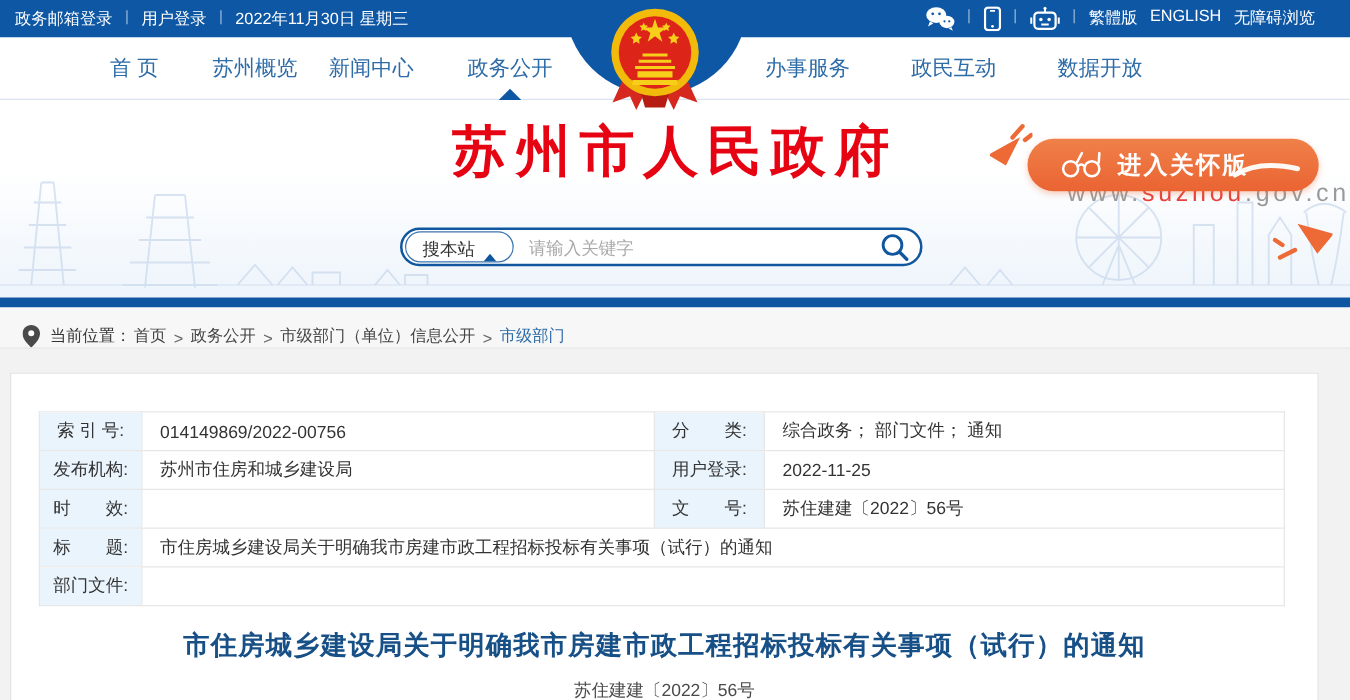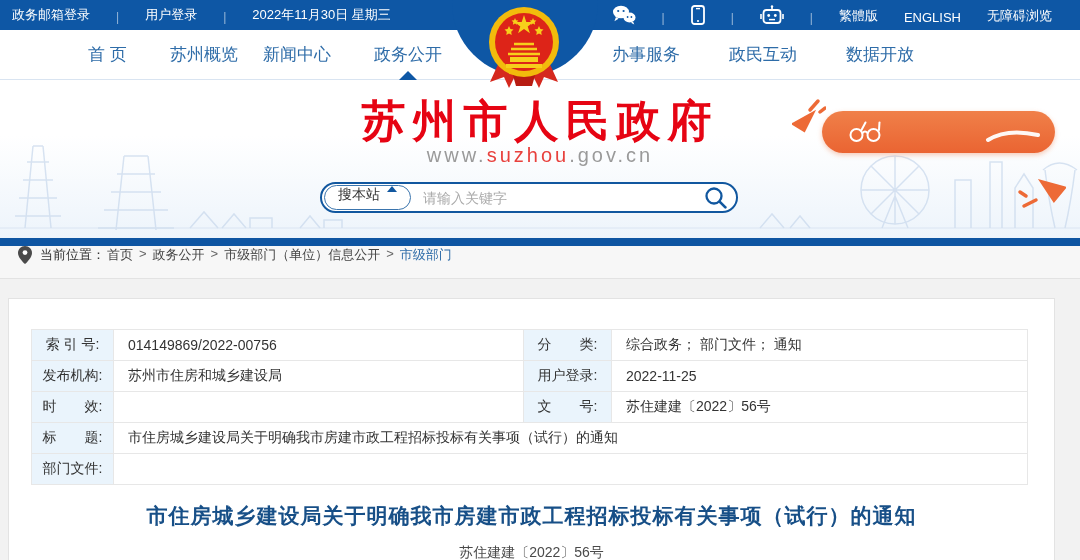--- a/index.html
+++ b/index.html
@@ -3,21 +3,21 @@
 <meta charset="utf-8">
 <style>
   * { margin:0; padding:0; box-sizing:border-box; }
   body { font-family:"Liberation Sans","DejaVu Sans",sans-serif; background:#fff; }
   #page { position:relative; width:1080px; height:560px; overflow:hidden; background:#fff; }
 
   
   .topbar { position:absolute; top:0; left:0; width:1080px; height:30px; background:#0e57a5;
             display:flex; justify-content:space-between; align-items:center; padding:0 28px 0 12px;
             color:#fff; font-size:13px; z-index:1; }
-  .topbar .grp { display:flex; align-items:flex-end; gap:26px; }
+  .topbar .grp { display:flex; align-items:flex-start; gap:10px; }
   .topbar .sep { opacity:.55; font-size:12px; }
   .topbar a, .topbar .lnk { color:#fff; text-decoration:none; cursor:pointer; }
   .topbar .icn { display:inline-flex; align-items:center; cursor:pointer; }
 
   
   .navrow { position:absolute; top:30px; left:0; width:1080px; height:50px; background:#ffffff;
             border-bottom:1px solid #d9e4f1; z-index:1; }
   .nav-item { position:absolute; top:0; height:50px; line-height:50px; font-size:17px;
               color:#2e6ca8; cursor:pointer; white-space:nowrap;text-align:right; }
   .nav-caret { position:absolute; bottom:0; left:50%; transform:translateX(-50%);
@@ -28,28 +28,28 @@
   .emblem-back { position:absolute; left:452px; top:-70px; width:146px; height:146px;
                  border-radius:50%; background:#0e57a5; z-index:2; }
   .emblem { position:absolute; left:486px; top:4px; width:76px; height:88px; z-index:3; }
 
   
   .banner { position:absolute; top:80px; left:0; width:1080px; height:158px;
             background:linear-gradient(180deg,#ffffff 35%, #edf4fb 100%); overflow:hidden; }
   .skyline { position:absolute; bottom:0; left:0; }
   .site-title { position:absolute; top:12px; left:0; width:1080px; text-align:center;
                 font-size:44px; font-weight:bold; color:#e60413; letter-spacing:7px; }
-  .site-url { position:absolute; top:64px; left:0; width:1080px; text-align:center;
+  .site-url { position:absolute; top:64px; left:0; width:1080px; text-align:right;
               font-size:20px; letter-spacing:3px; color:#9a9a9a; }
   .site-url .hl { color:#e8413d; }
 
   .searchbar { position:absolute; left:320px; top:102px; width:418px; height:31px;
                background:#fff; border:2px solid #11579f; border-radius:17px;
                display:flex; align-items:center; padding:0 8px 0 2px; }
-  .scope { display:flex; align-items:flex-start; gap:7px; height:25px; padding:0 13px;
+  .scope { display:flex; align-items:flex-end; gap:7px; height:25px; padding:0 13px;
            border:1px solid #3a74ad; border-radius:14px; font-size:14px; color:#333; cursor:pointer; }
   .scope-caret { width:0; height:0; border-left:5px solid transparent; border-right:5px solid transparent;
                  border-bottom:6px solid #11579f; }
   .searchbar input { flex:1; border:none; outline:none; font-size:14px; margin-left:12px;
                      font-family:"Liberation Sans","DejaVu Sans",sans-serif; color:#333; background:transparent; }
   .searchbar input::placeholder { color:#aaa; }
   .mag-btn { display:flex; align-items:center; cursor:pointer; }
 
   .care-btn { position:absolute; left:822px; top:31px; width:233px; height:42px;
               background:linear-gradient(180deg,#f08049,#ea6432); border-radius:21px;
@@ -57,21 +57,21 @@
               color:#fff; font-size:19px; font-weight:bold; letter-spacing:2px; cursor:pointer;
               box-shadow:0 2px 5px rgba(234,106,50,.35); }
   .care-swirl { position:absolute; right:14px; top:17px; }
   .spark { position:absolute; }
 
   
   .bluebar { position:absolute; top:238px; left:0; width:1080px; height:8px; background:#0e55a2; }
 
   
   .crumb { position:absolute; top:246px; left:0; width:1080px; height:33px; background:#f7f7f7;
-           border-bottom:1px solid #e3e3e3; display:flex; align-items:flex-start; padding-left:18px;
+           border-bottom:1px solid #e3e3e3; display:flex; align-items:flex-end; padding-left:18px;
            font-size:13px; color:#444; }
   .crumb .pin { display:flex; align-items:center; margin-right:8px; }
   .crumb .prefix { color:#333; }
   .crumb .ci { cursor:pointer; margin:0 2px; }
   .crumb .ci.last { color:#2e6ca8; }
   .crumb .csep { margin:0 4px; color:#666; }
 
   
   .lower-bg { position:absolute; top:279px; left:0; width:1080px; height:281px; background:#f2f2f2; }
   .card { position:absolute; top:298px; left:8px; width:1047px; height:272px;
@@ -206,20 +206,21 @@
     <div class="care-btn">
       <svg width="34" height="24" viewBox="0 0 34 24">
           <g fill="none" stroke="#fff" stroke-width="2" stroke-linecap="round">
             <circle cx="8.5" cy="15" r="6"></circle>
             <circle cx="25.5" cy="15" r="6"></circle>
             <path d="M14.5,13 q2.5,-3 5,0"></path>
             <path d="M13.5,10 L17.5,2.5"></path>
             <path d="M31,10 L31.5,2.5"></path>
           </g>
         </svg>
+      <span>进入关怀版</span>
       <svg class="care-swirl" width="56" height="16" viewBox="0 0 56 16">
           <path d="M3,12 Q22,0 53,7" fill="none" stroke="#fff" stroke-width="4" stroke-linecap="round" opacity="0.95"></path>
         </svg>
     </div>
     <svg class="spark" style="left:792px; top:18px;" width="34" height="38" viewBox="0 0 34 38">
       <g stroke="#ed6a36" stroke-width="3.5" stroke-linecap="round" fill="#ed6a36">
         <polygon points="2,26 20,16 12,32"></polygon>
           <path d="M18,12 L26,3" fill="none"></path>
           <path d="M28,14 L33,10" fill="none"></path>
       </g>

